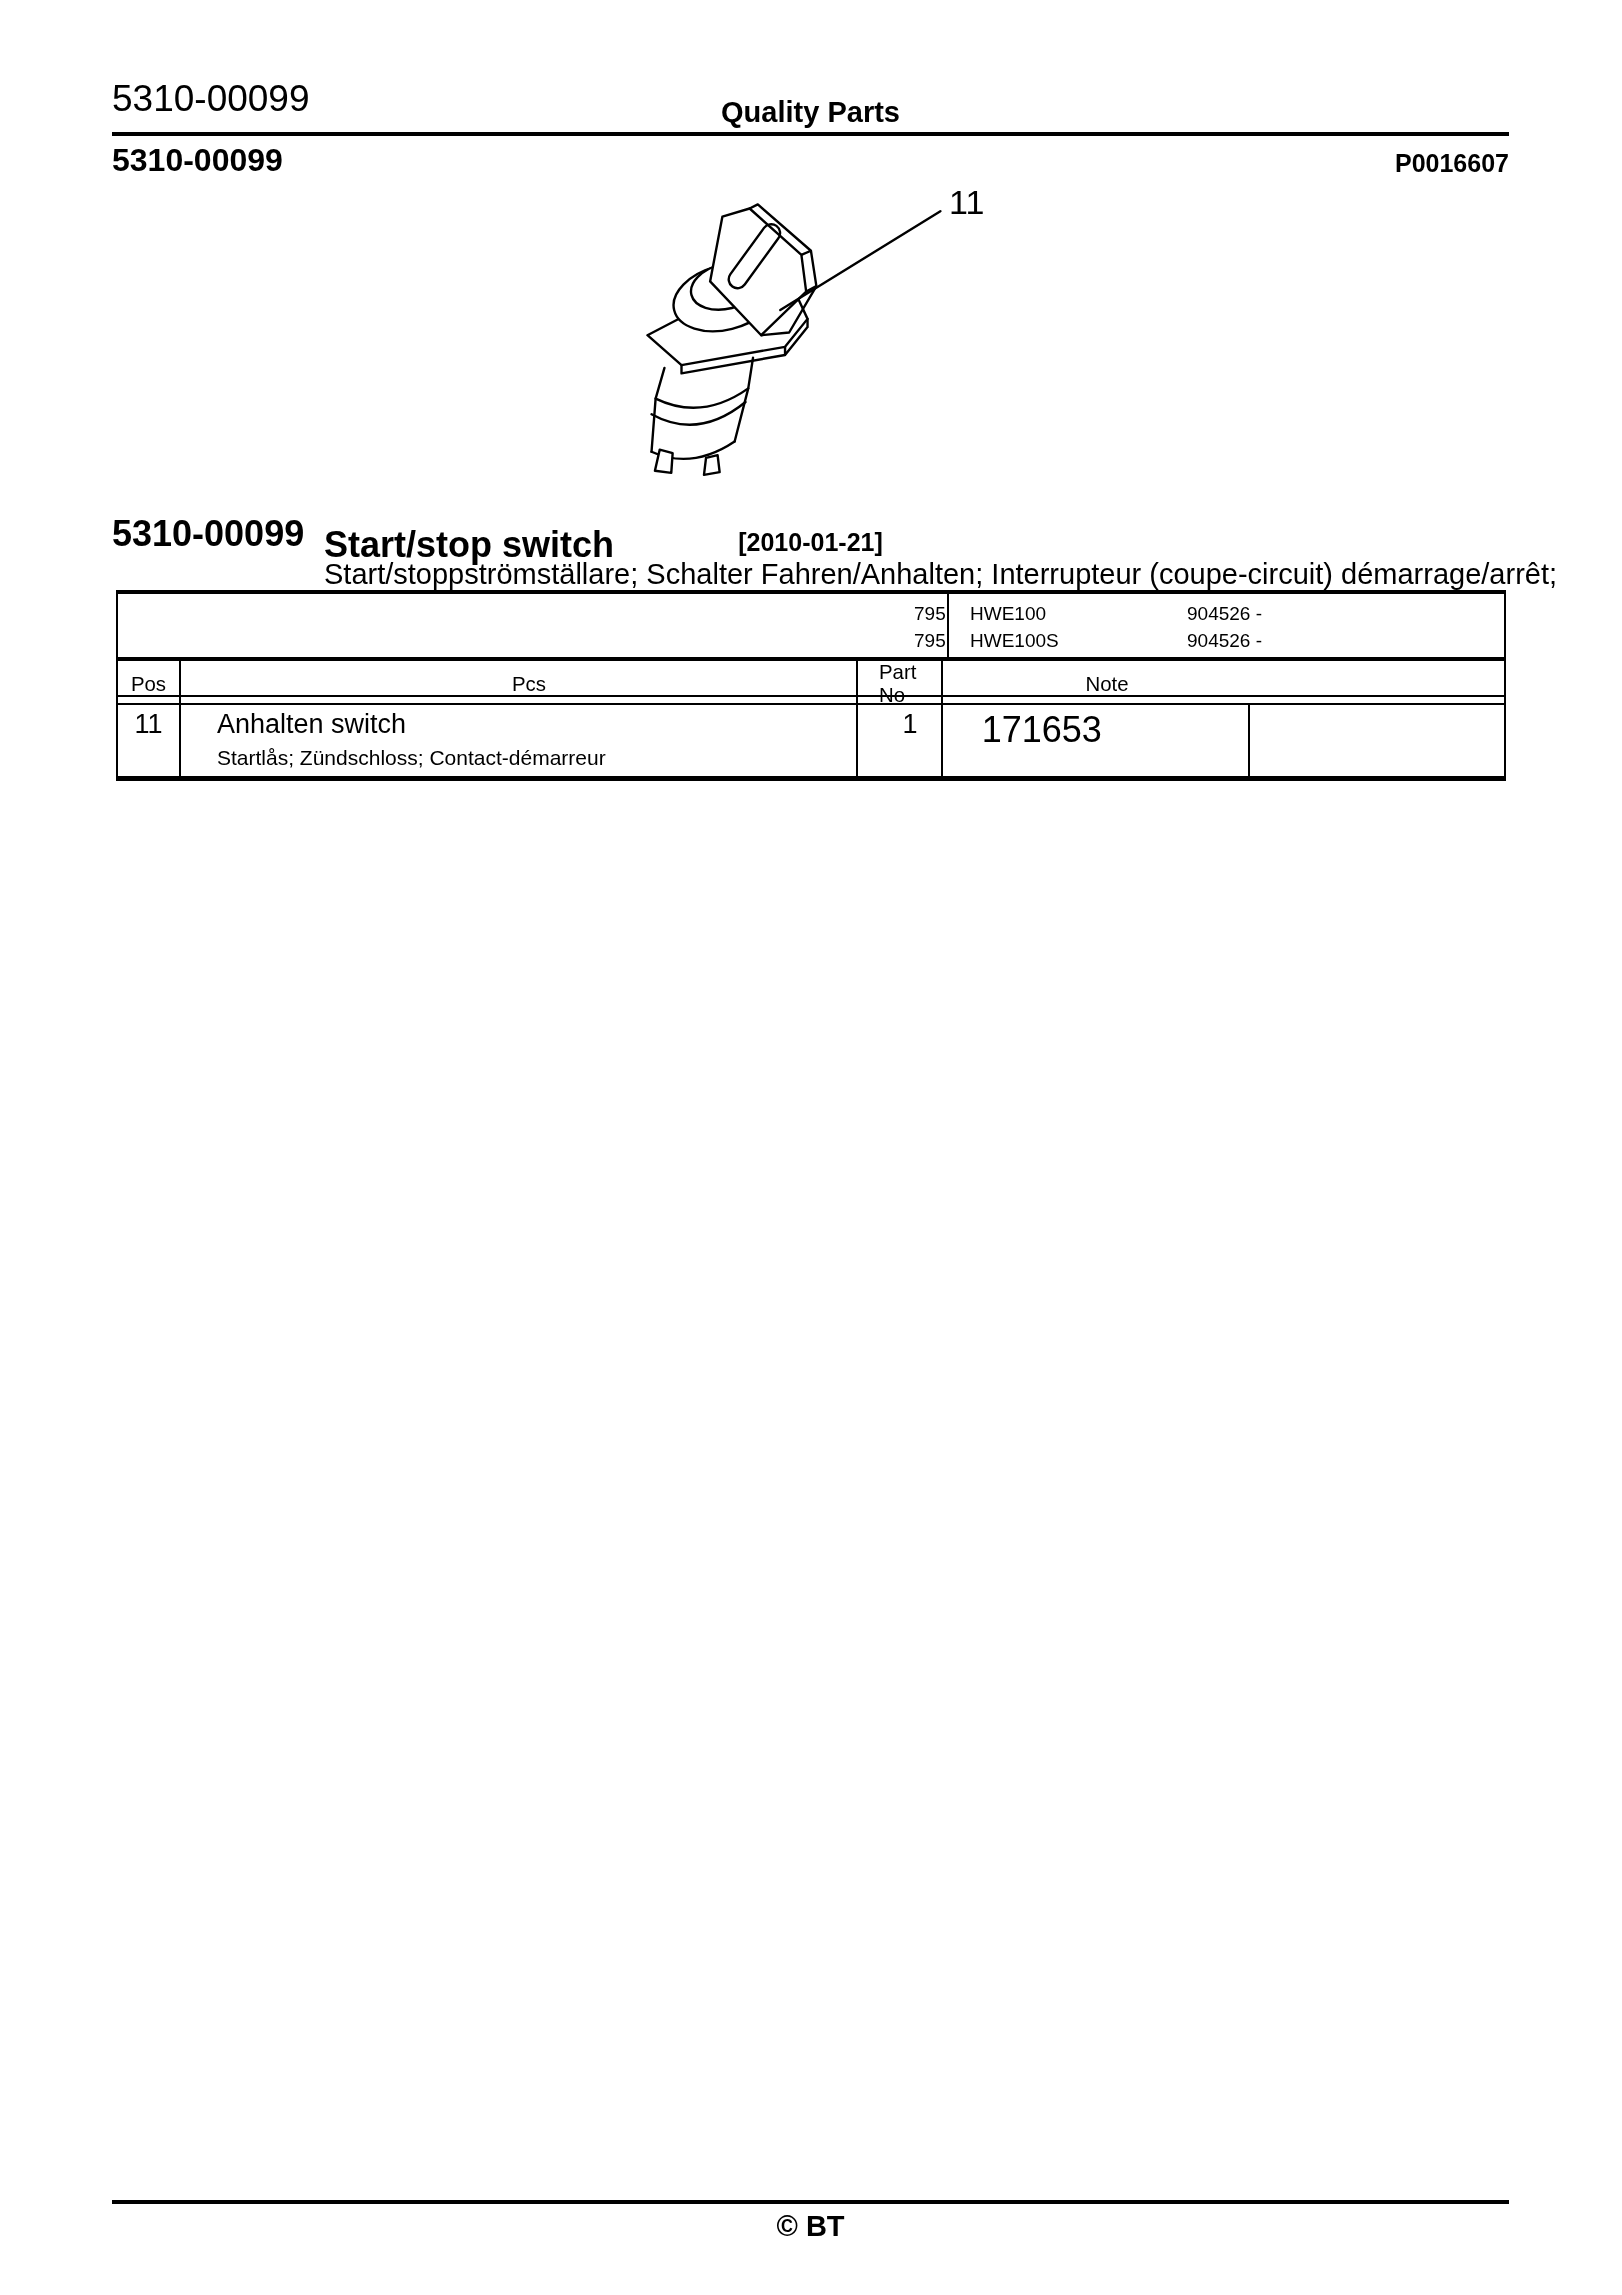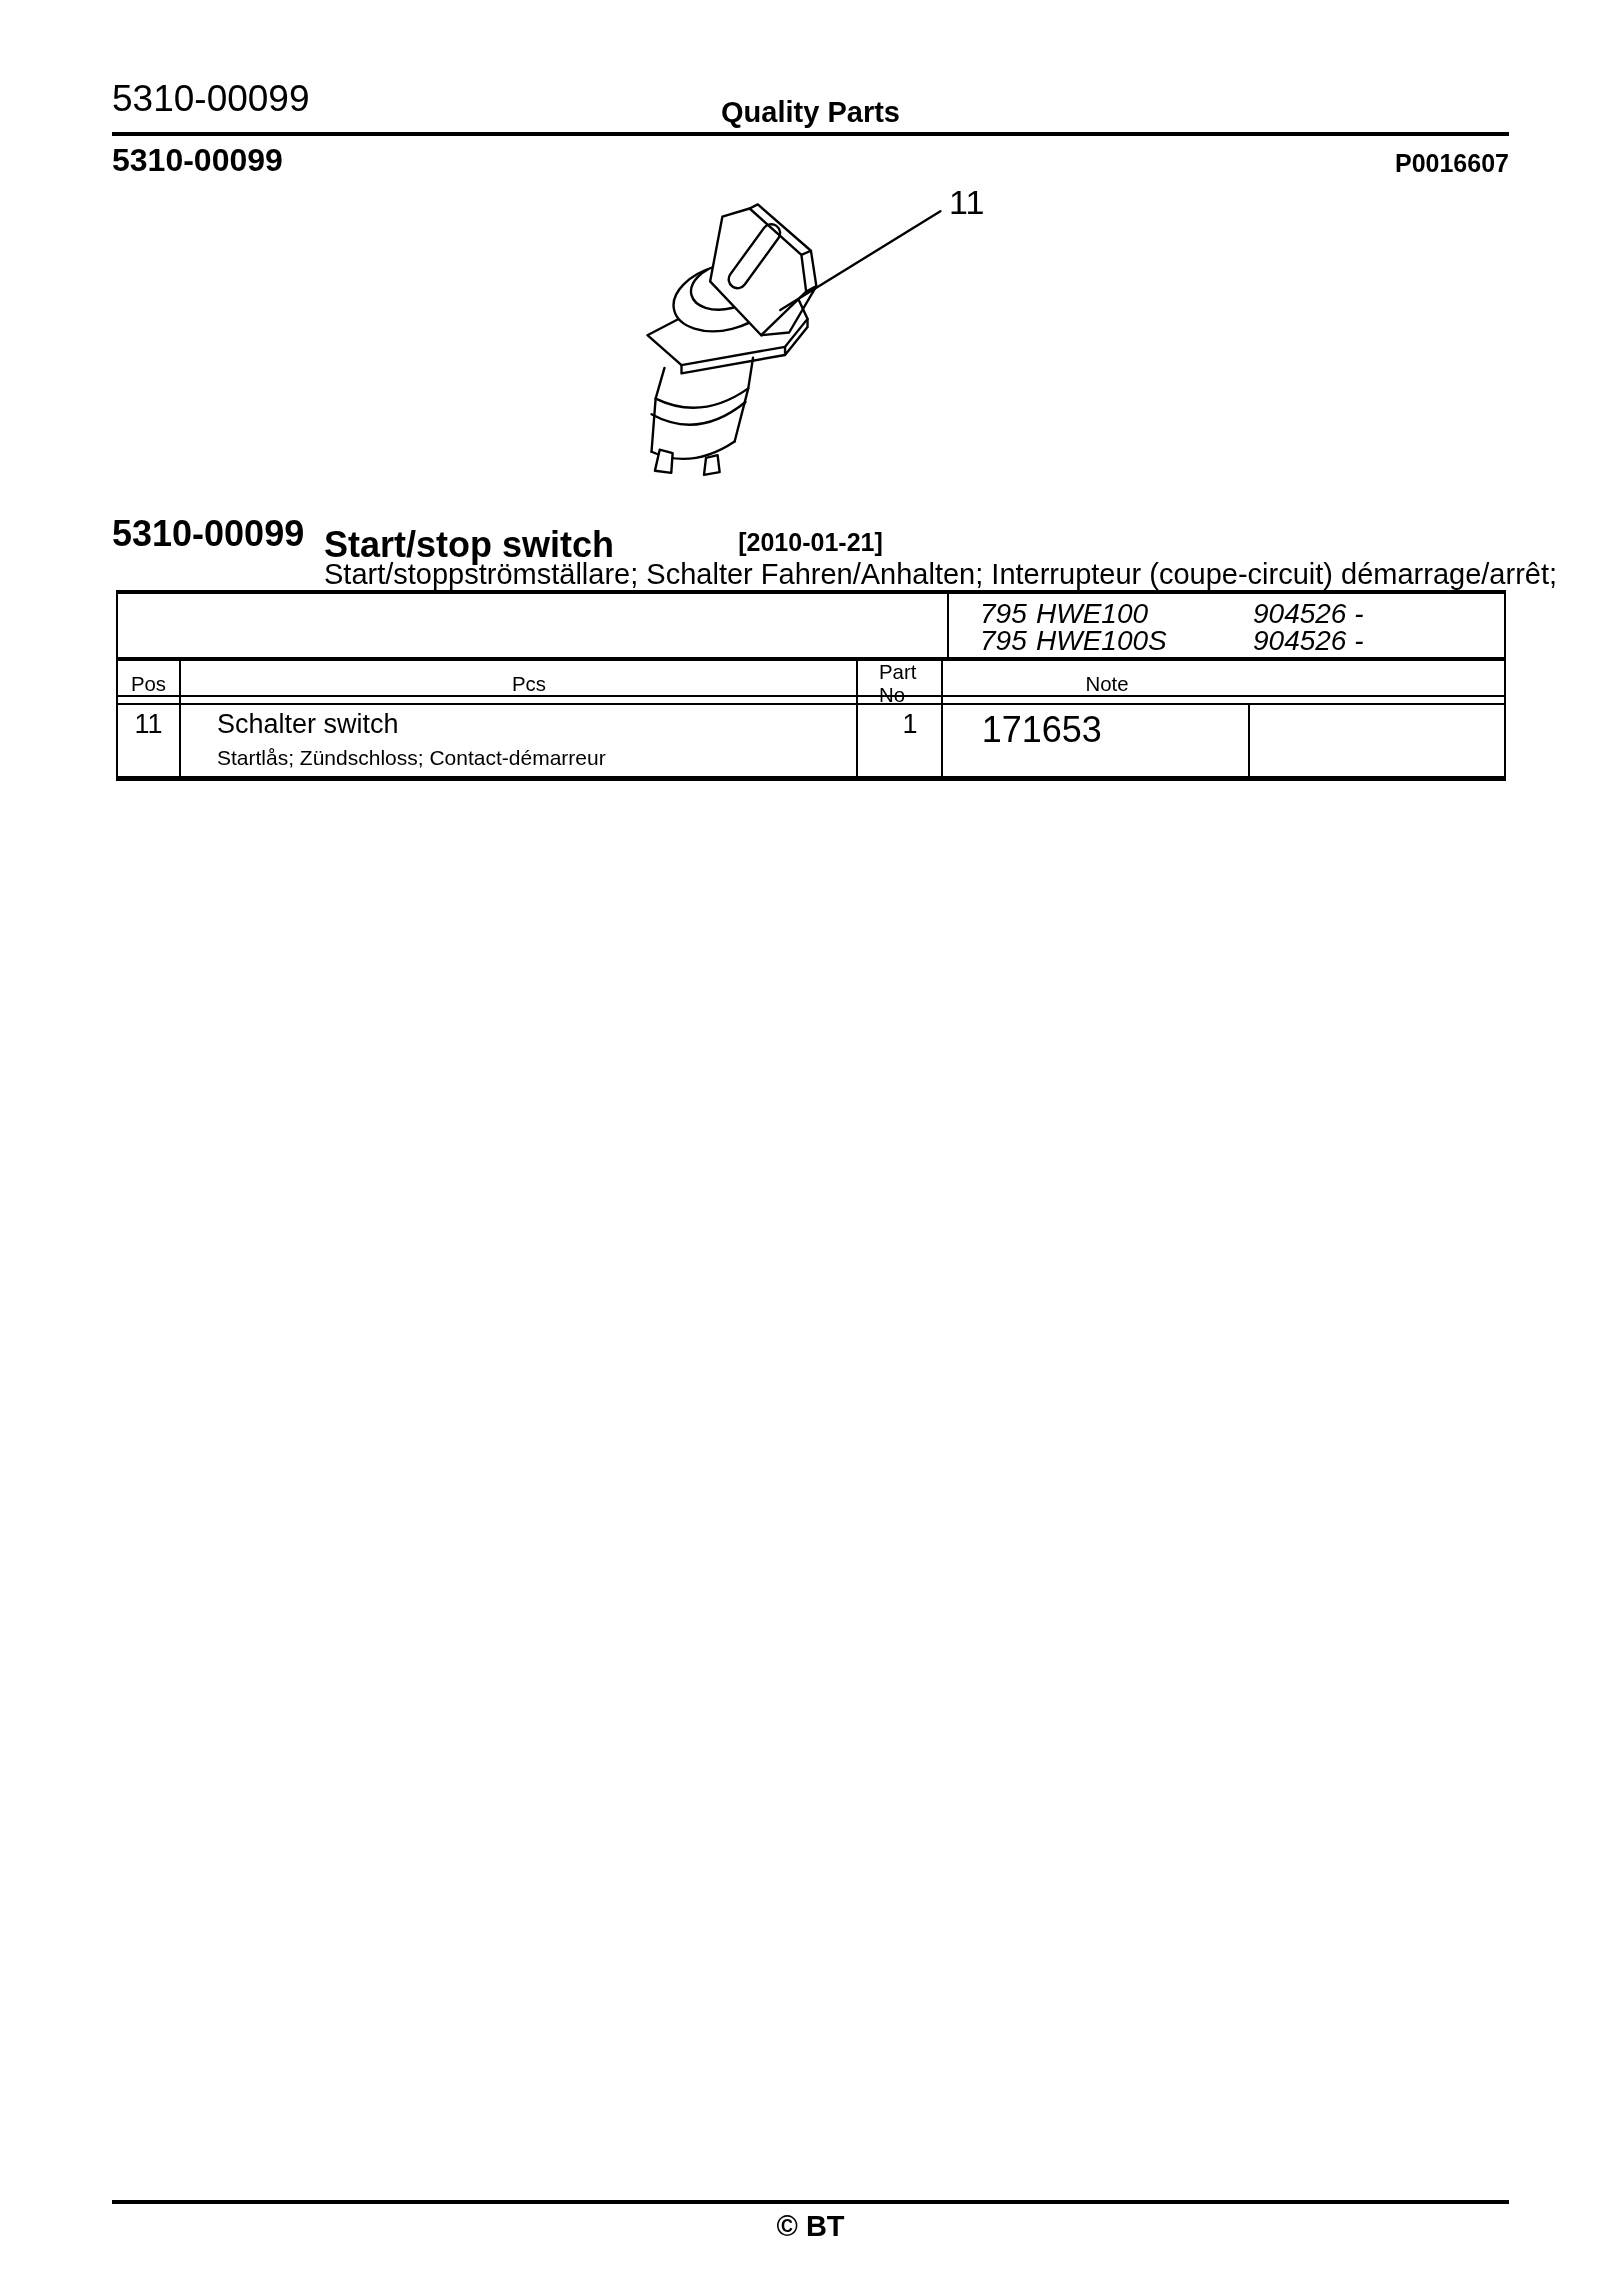--- a/index.html
+++ b/index.html
@@ -32,21 +32,21 @@
 
   
   .tbl {
     position:absolute; left:116px; top:590px; width:1390px;
     box-sizing:border-box;
     border:2px solid #000; border-top-width:4.1px; border-bottom-width:5.5px;
     background:#fff;
   }
   .tbl-models { position:relative; height:63px; border-bottom:4.1px solid #000; }
   .models-divider { position:absolute; left:829px; top:0; height:100%; width:2px; background:#000; }
-  .models-list { position:absolute; left:862px; top:5.5px; font-size:28px; line-height:27px;font-style:italic; }
+  .models-list { position:absolute; left:796px; top:5.5px; font-size:19px; line-height:27px; }
   .model-row { display:grid; grid-template-columns:56px 217px auto; }
 
   .grid-row { display:grid; grid-template-columns:63px 656px 64px 286px 1fr;gap:21px; }
   .tbl-head { height:34px; font-size:20.4px; }
   .tbl-head .cell { display:flex; align-items:center; justify-content:center; }
   .cell { box-sizing:border-box; border-right:2px solid #000; }
   .cell:last-child { border-right:none; }
   .tbl-sep { height:5.5px; border-top:2px solid #000; border-bottom:2px solid #000; }
   .tbl-data { min-height:59px; }
   .tbl-data .cell { padding-top:4.1px; padding-bottom:6.8px; }
@@ -137,21 +137,21 @@
     <div class="cell">Pcs</div>
     <div class="cell">Part No</div>
     <div class="cell">Note</div>
   </div>
 
   <div class="tbl-sep"></div>
 
   <div class="grid-row tbl-data">
     <div class="cell cell-pos">11</div>
     <div class="cell cell-desc">
-      <div class="desc-main">Schalter switch</div>
+      <div class="desc-main">Anhalten switch</div>
       <div class="desc-alt">Startlås; Zündschloss; Contact-démarreur</div>
     </div>
     <div class="cell cell-pcs">1</div>
     <div class="cell cell-pno">171653</div>
     <div class="cell cell-note"></div>
   </div>
 </div>
 
 <div class="abs rule-bottom"></div>
 <div class="abs footer-text">© BT</div>

